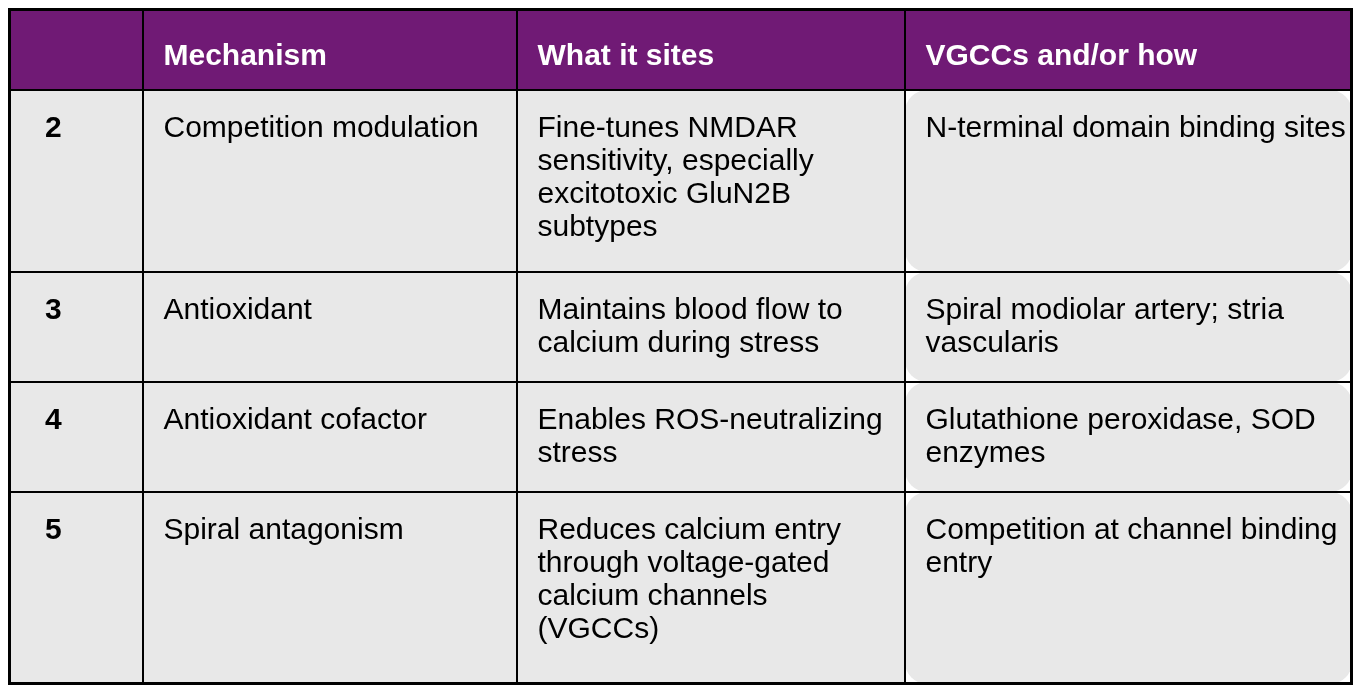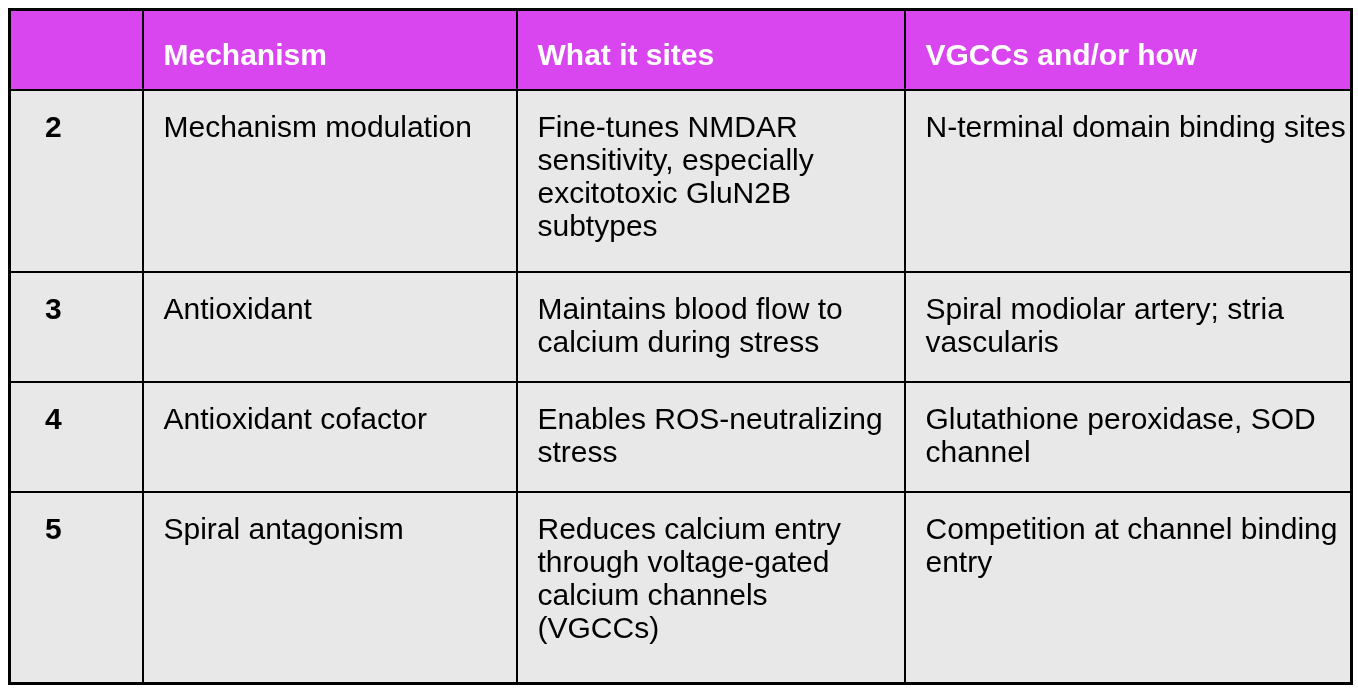--- a/index.html
+++ b/index.html
@@ -33,39 +33,39 @@
     box-sizing: border-box;
     overflow: hidden;
   }
   col.c-num   { width: 133px; }
   col.c-mech  { width: 374px; }
   col.c-what  { width: 388px; }
   col.c-where { width: 447px; }
 
   thead tr { height: 80px; }
   thead th {
-    background: #d946ef;
+    background: #701a75;
     color: #ffffff;
     font-weight: bold;
     text-align: left;
     vertical-align: middle;
     padding: 10px 10px 0 20px;
   }
   thead th.num-col { padding-left: 34px; }
 
   tbody td {
     background: #e8e8e8;
     vertical-align: top;
     padding: 19px 10px 19px 20px;
   }
   tbody td.num-cell {
     font-weight: bold;
     padding-left: 34px;
   }
-  tbody td.where-cell { padding-right: 0; }
+  tbody td.where-cell { padding-right: 0; border-radius: 22px; }
 
   tbody tr:nth-child(1) { height: 182px; }
   tbody tr:nth-child(2) { height: 110px; }
   tbody tr:nth-child(3) { height: 110px; }
   tbody tr:nth-child(4) { height: 192px; }
 </style>
 </head>
 <body>
 
 <div class="table-wrap">
@@ -80,37 +80,37 @@
       <tr>
         <th class="num-col"></th>
         <th>Mechanism</th>
         <th>What it sites</th>
         <th>VGCCs and/or how</th>
       </tr>
     </thead>
     <tbody>
   <tr>
     <td class="num-cell">2</td>
-    <td>Mechanism modulation</td>
+    <td>Competition modulation</td>
     <td>Fine-tunes NMDAR sensitivity, especially excitotoxic GluN2B subtypes</td>
     <td class="where-cell">N-terminal domain binding sites</td>
   </tr>
 
   <tr>
     <td class="num-cell">3</td>
     <td>Antioxidant</td>
     <td>Maintains blood flow to calcium during stress</td>
     <td class="where-cell">Spiral modiolar artery; stria vascularis</td>
   </tr>
 
   <tr>
     <td class="num-cell">4</td>
     <td>Antioxidant cofactor</td>
     <td>Enables ROS-neutralizing stress</td>
-    <td class="where-cell">Glutathione peroxidase, SOD channel</td>
+    <td class="where-cell">Glutathione peroxidase, SOD enzymes</td>
   </tr>
 
   <tr>
     <td class="num-cell">5</td>
     <td>Spiral antagonism</td>
     <td>Reduces calcium entry through voltage-gated calcium channels (VGCCs)</td>
     <td class="where-cell">Competition at channel binding entry</td>
   </tr>
 </tbody>
   </table>

